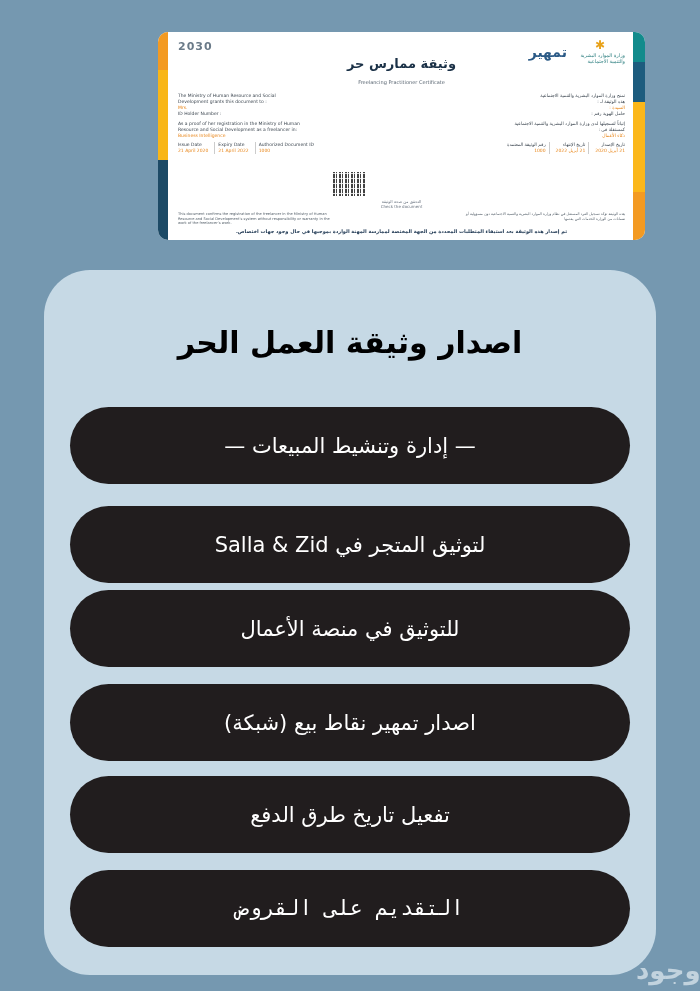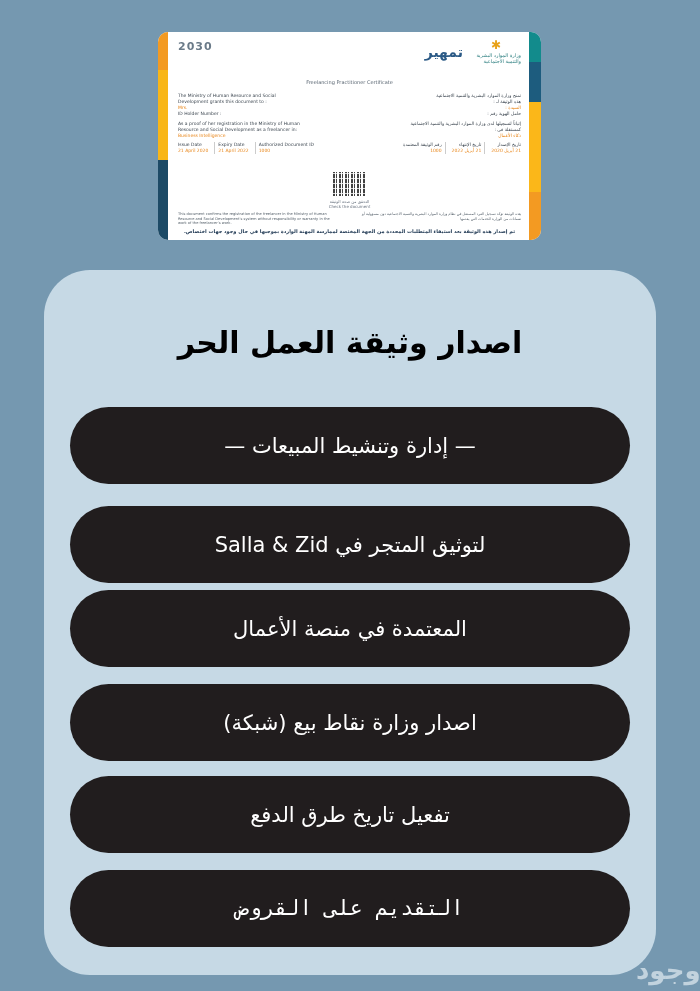--- a/index.html
+++ b/index.html
@@ -3,22 +3,22 @@
 <meta charset="utf-8">
 <style>
   html, body { margin:0; padding:0; }
   body {
     width:700px; height:991px; position:relative; overflow:hidden;
     background:#7598b0;
     font-family:"DejaVu Sans", sans-serif;
   }
   
   .cert {
-    position:absolute; left:158px; top:32px; width:383px; height:208px;
-    background:#ffffff; border-radius:10px; overflow:hidden;
+    position:absolute; left:158px; top:32px; width:439px; height:208px;
+    background:#ffffff; border-radius:10px; overflow:hidden;padding-left:48px;
   }
   .cert .band-l { position:absolute; left:0; top:0; width:10px; height:100%; }
   .cert .band-l .a { position:absolute; left:0; top:0; width:100%; height:38px; background:#f39a22; }
   .cert .band-l .b { position:absolute; left:0; top:38px; width:100%; height:90px; background:#f8b617; }
   .cert .band-l .c { position:absolute; left:0; top:128px; width:100%; height:80px; background:#1d4a66; }
   .cert .band-r { position:absolute; right:0; top:0; width:12px; height:100%; }
   .cert .band-r .a { position:absolute; left:0; top:0; width:100%; height:30px; background:#128b8c; }
   .cert .band-r .b { position:absolute; left:0; top:30px; width:100%; height:40px; background:#1d5c7e; }
   .cert .band-r .c { position:absolute; left:0; top:70px; width:100%; height:90px; background:#fbb719; }
   .cert .band-r .d { position:absolute; left:0; top:160px; width:100%; height:48px; background:#f39a22; }
@@ -88,20 +88,21 @@
       <div class="d"></div>
     </div>
 
   <div class="logo2030">2030</div>
   <div class="logo-mid">تمهير</div>
   <div class="logo-right">
     <span class="star">✱</span>
     <span>وزارة الموارد البشرية والتنمية الاجتماعية</span>
   </div>
 
+  <div class="title-ar">وثيقة ممارس حر</div>
   <div class="title-en">Freelancing Practitioner Certificate</div>
 
   <div class="col-en">
     <div>The Ministry of Human Resource and Social</div>
     <div>Development grants this document to :</div>
     <div class="orange">Mrs.</div>
     <div>ID Holder Number :</div>
     <div class="gap"></div>
     <div>As a proof of her registration in the Ministry of Human</div>
     <div>Resource and Social Development as a freelancer in:</div>
@@ -137,18 +138,18 @@
   <div class="foot-en">This document confirms the registration of the freelancer in the Ministry of Human Resource and Social Development's system without responsibility or warranty in the work of the freelancer's work.</div>
   <div class="foot-ar">هذه الوثيقة تؤكد تسجيل الفرد المستقل في نظام وزارة الموارد البشرية والتنمية الاجتماعية دون مسؤولية أو ضمانات من الوزارة للخدمات التي يقدمها</div>
   <div class="foot-main">تم إصدار هذه الوثيقة بعد استيفاء المتطلبات المحددة من الجهة المختصة لممارسة المهنة الواردة بموجبها في حال وجود جهات اختصاص.</div>
 </div>
 
 <div class="panel"></div>
 <div class="heading">اصدار وثيقة العمل الحر</div>
 
 <div class="btn" style="top:407px;">— إدارة وتنشيط المبيعات —</div>
 <div class="btn" style="top:506px;">لتوثيق المتجر في Salla &amp; Zid</div>
-<div class="btn" style="top:590px;">المعتمدة في منصة الأعمال</div>
-<div class="btn" style="top:684px;">اصدار وزارة نقاط بيع (شبكة)</div>
+<div class="btn" style="top:590px;">للتوثيق في منصة الأعمال</div>
+<div class="btn" style="top:684px;">اصدار تمهير نقاط بيع (شبكة)</div>
 <div class="btn" style="top:776px;">تفعيل تاريخ طرق الدفع</div>
 <div class="btn" style="top:870px;font-family:Liberation Mono, monospace;">التقديم على القروض</div>
 
 <div class="watermark">وجود</div>
 
 </body></html>

